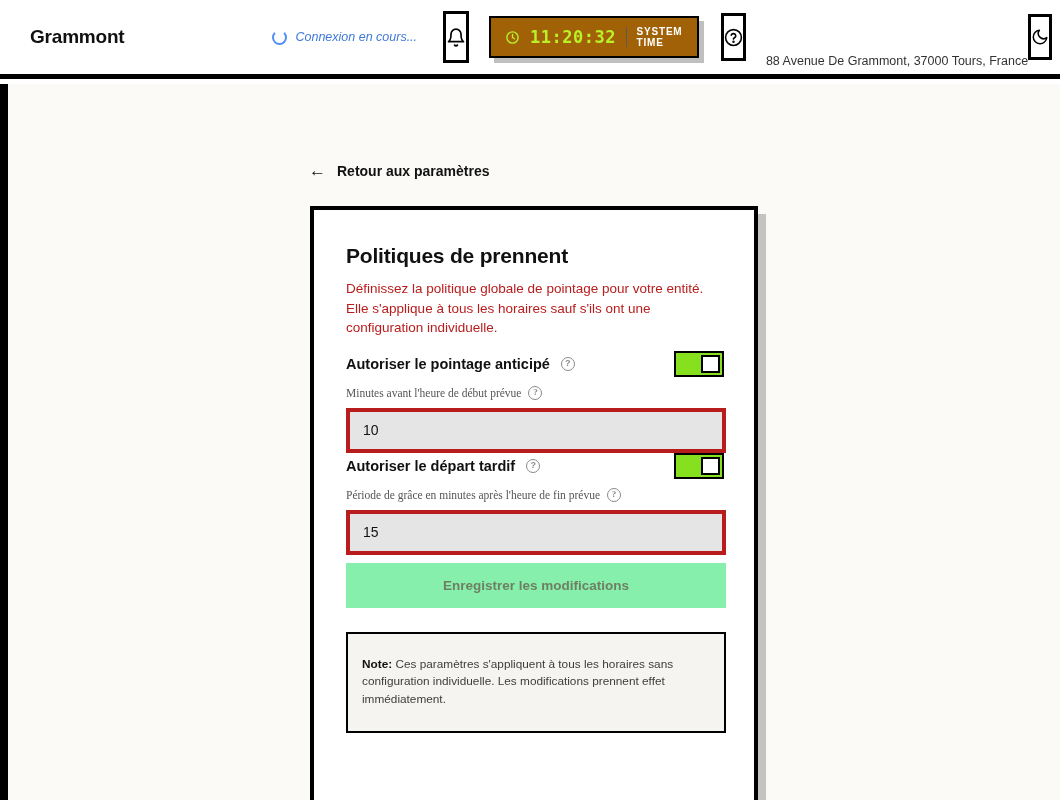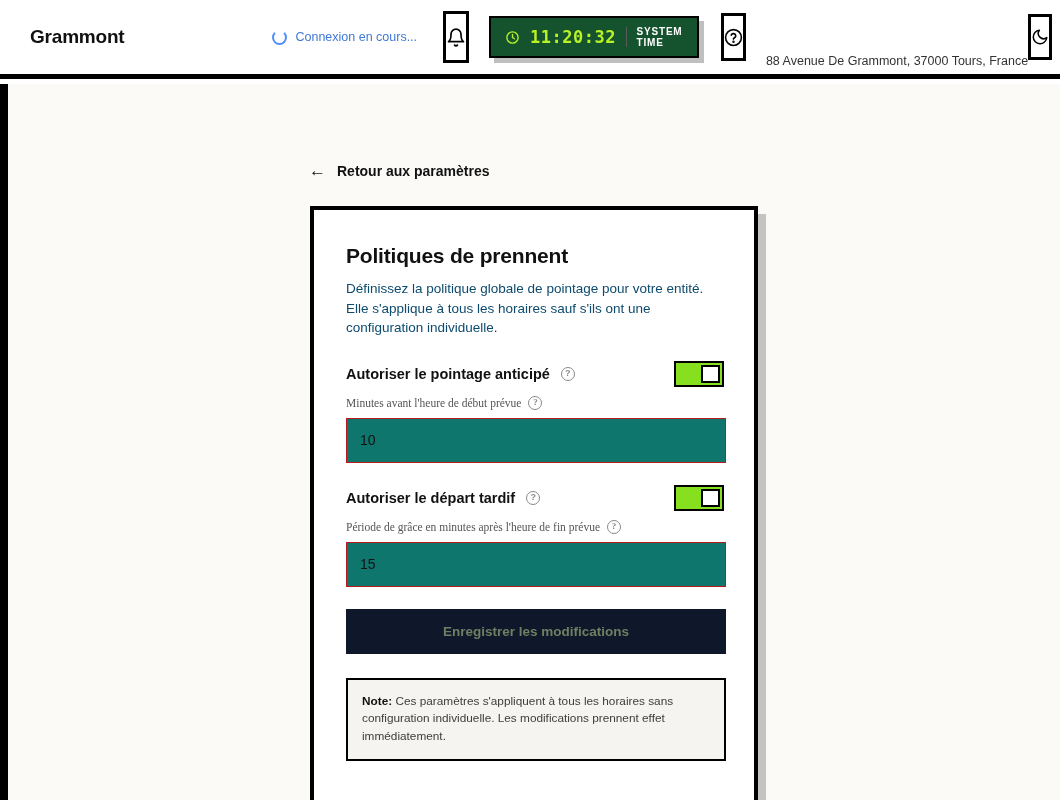--- a/index.html
+++ b/index.html
@@ -22,41 +22,42 @@
   }
   .brand {
     font-size: 19px; font-weight: bold; color: #111111;
     letter-spacing: -0.2px;
     white-space: nowrap;
   }
   .conn-status {
     display: flex; align-items: center; gap: 8px;
     margin-left: 148px;
     white-space: nowrap;
+    font-style: italic;
   }
   .spinner {
     width: 15px; height: 15px; border-radius: 50%;
     border: 2px solid #4f8ef7; border-top-color: transparent;
     display: inline-block;
   }
   .conn-text { font-size: 12.5px; color: #3f79d8; }
 
   .bell-btn {
     margin-left: 26px;
     width: 48px; height: 52px;
     border: 3px solid #000000; background: #ffffff;
     display: flex; align-items: center; justify-content: center;
     cursor: pointer;
   }
   .bell-btn svg { display: block; }
 
   .clock-chip {
     margin-left: 20px;
     height: 42px;
-    background: #14532d;
+    background: #a16207;
     display: flex; align-items: center;
     padding: 0 14px;
     gap: 10px;
     box-shadow: 5px 5px 0 rgba(0,0,0,0.25);
     border: 2px solid #000;
   }
   .clock-icon { color: #a3e635; display: flex; align-items: center; }
   .clock-time {
     font-family: "DejaVu Sans Mono", monospace;
     font-size: 17px; font-weight: bold; color: #b9f227;
@@ -116,22 +117,22 @@
     background: #ffffff;
     border: 4px solid #000000;
     box-shadow: 8px 8px 0 rgba(0,0,0,0.22);
     padding: 34px 30px 0 32px;
   }
   .card-title {
     font-size: 21px; font-weight: bold; color: #111111;
     margin-bottom: 11px; letter-spacing: -0.2px;
   }
   .card-desc {
-    font-size: 13.5px; color: #0c4a6e; line-height: 1.45;
-    margin-bottom: 23px;
+    font-size: 13.5px; color: #b91c1c; line-height: 1.45;
+    margin-bottom: 13px;
   }
 
   .setting-row {
     display: flex; align-items: center; justify-content: space-between;
     margin-bottom: 9px;
   }
   .setting-label {
     display: flex; align-items: center; gap: 11px;
     font-size: 14.5px; font-weight: bold; color: #111111;
   }
@@ -151,45 +152,44 @@
     padding: 2px; cursor: pointer;
   }
   .toggle .knob { width: 19px; height: 18px; background: #ffffff; border: 2px solid #000; }
 
   .field-label {
     display: flex; align-items: center; gap: 7px;
     font-size: 11.5px; color: #555555; margin-bottom: 8px; font-family: Liberation Serif, serif;
   }
   .text-input {
     width: 380px; height: 45px;
-    border: 1px solid #b91c1c; background: #0f766e;
+    border: 4px solid #b91c1c; background: #e5e5e5;
     font-family: "Liberation Sans", sans-serif;
     font-size: 14px; color: #111111;
     padding: 0 13px;
-    margin-bottom: 22px;
     display: block;
   }
 
   .save-btn {
     width: 380px; height: 45px;
-    background: #0f172a;
+    background: #86efac;
     border: none;
     font-family: "Liberation Sans", sans-serif;
     font-size: 13.5px; font-weight: bold; color: #6f7f63;
     cursor: pointer;
     display: block;
     margin-top: 8px;
   }
 
   .note {
     width: 380px;
     margin-top: 24px;
     background: #f5f4f0;
     border: 2px solid #000000;
-    padding: 13px 14px;
+    padding: 22px 14px;
     font-size: 11.8px; color: #3d3d3d; line-height: 1.5;
   }
   .note b { color: #111111; }
 </style>
 </head>
 <body>
 
 <div class="app">
 
   <div class="header">

